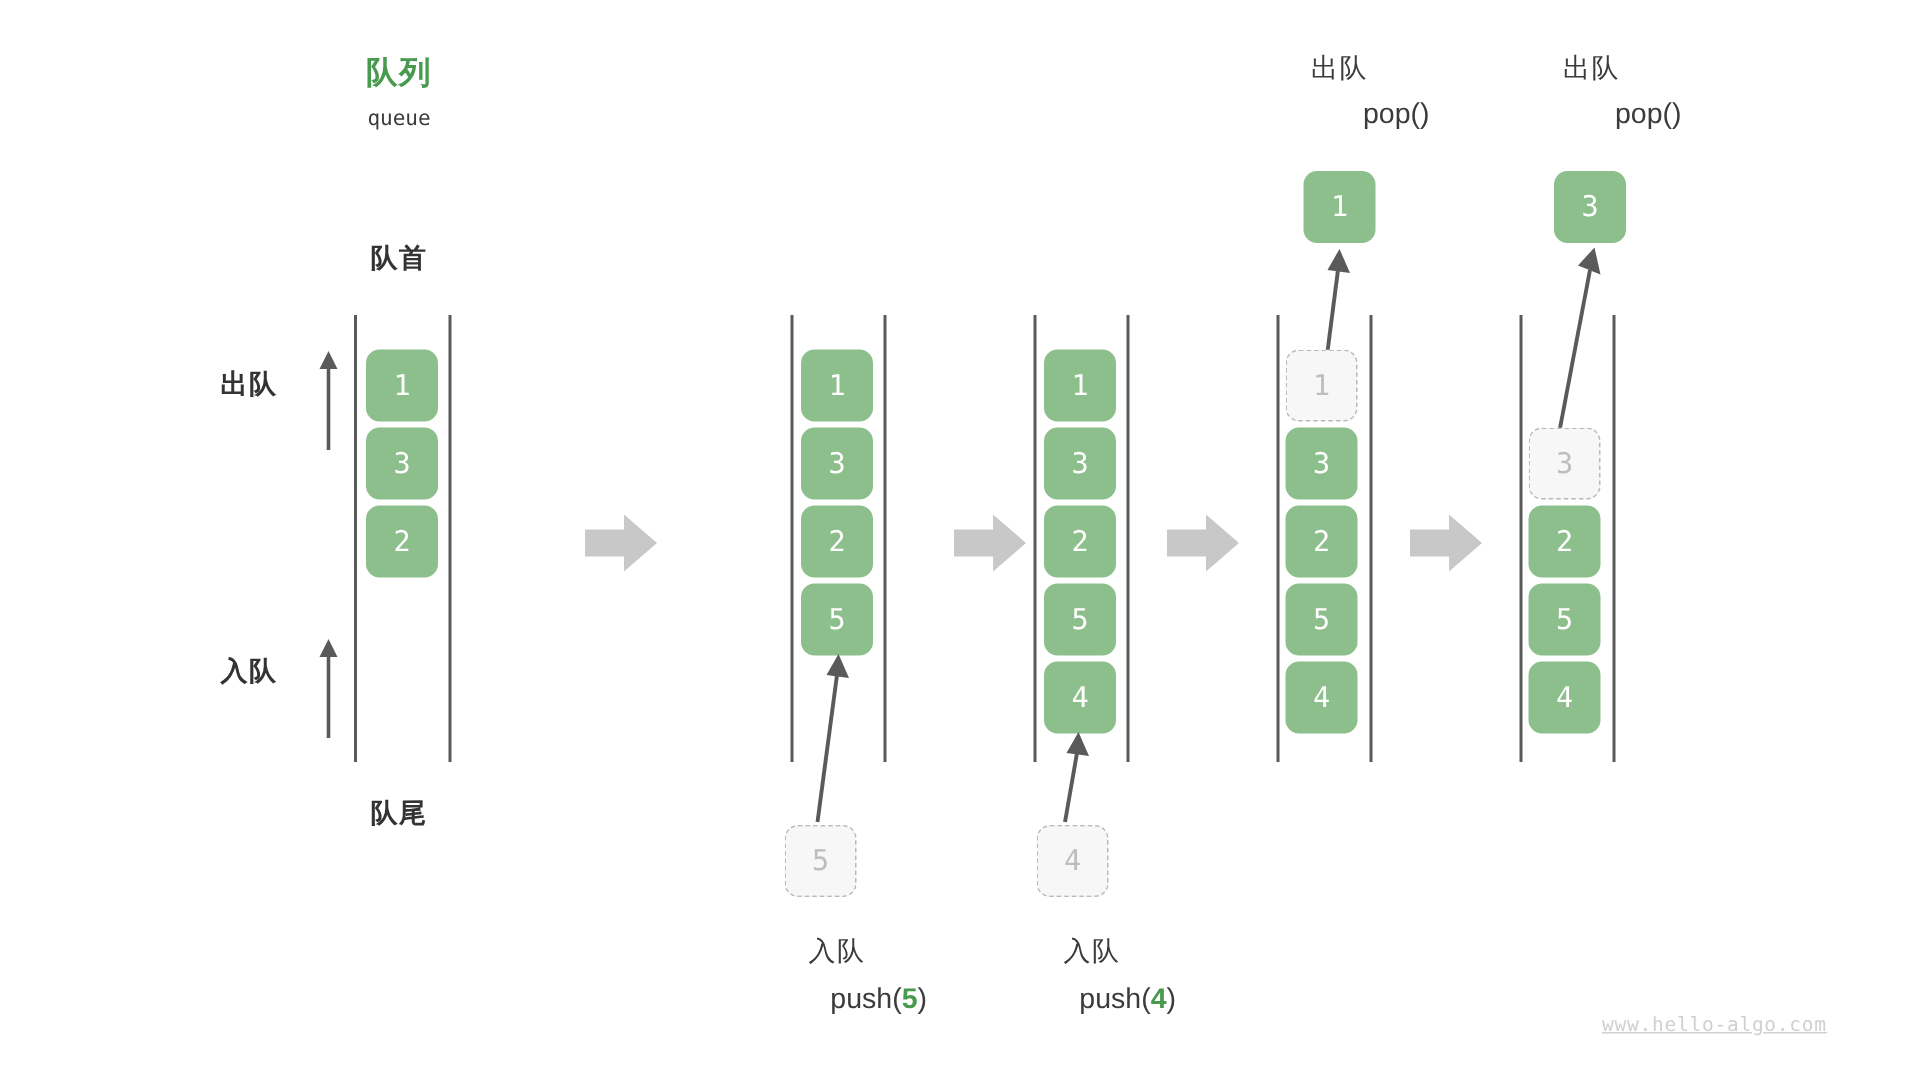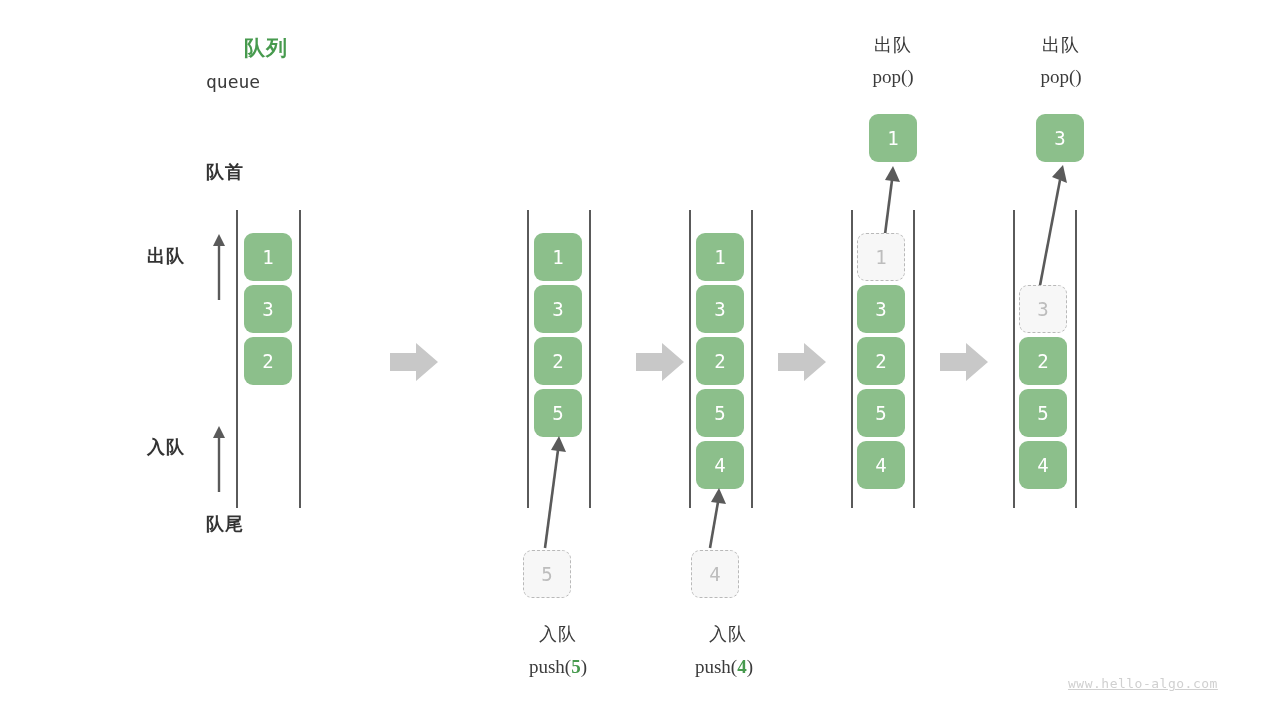--- a/index.html
+++ b/index.html
@@ -27,52 +27,53 @@
   .title-cn {
     font-size: 21px;
     font-weight: bold;
     color: #479a4e;
     text-align: center;
     letter-spacing: 1px;
     white-space: nowrap;
   }
   .title-mono {
     font-family: "DejaVu Sans Mono", "Liberation Mono", monospace;
-    font-size: 18px;
-    color: #3b3b3b;
+    font-size: 14px;
+    color: #3b3b3b;
+    text-align: center;
     white-space: nowrap;
   }
   .head-label {
     font-size: 18px;
     font-weight: bold;
     color: #333333;
-    text-align: left;
+    text-align: center;
     white-space: nowrap;
     letter-spacing: 1px;
     font-family: Liberation Mono, monospace;
   }
   .side-label {
     font-size: 18px;
     font-weight: bold;
     color: #333333;
     white-space: nowrap;
     letter-spacing: 1px;
   }
   .op-cn {
     font-size: 18px;
     color: #3b3b3b;
     text-align: center;
     white-space: nowrap;
     letter-spacing: 1px;
   }
   .op-mono {
-    font-family: Liberation Serif, serif;
+    font-family: Liberation Sans, sans-serif;
     font-size: 19px;
     color: #3b3b3b;
-    text-align: center;
+    text-align: right;
     white-space: nowrap;
   }
   .op-mono .num { color: #479a4e; font-weight: bold; }
   .watermark {
     font-family: "DejaVu Sans Mono", "Liberation Mono", monospace;
     font-size: 13px;
     color: #d0d0d0;
     white-space: nowrap;
     letter-spacing: 0.5px;
     text-decoration: underline;
@@ -114,21 +115,21 @@
 </style>
 </head>
 <body>
 
 <div id="stage">
 
   <div class="abs title-cn" style="left:206px; top:34px; width:120px;">队列</div>
   <div class="abs title-mono" style="left:206px; top:71px; width:120px;">queue</div>
 
   <div class="abs head-label" style="left:206px; top:160px; width:120px;">队首</div>
-  <div class="abs head-label" style="left:206px; top:512px; width:120px;">队尾</div>
+  <div class="abs head-label" style="left:206px; top:530px; width:120px;">队尾</div>
 
   <div class="abs side-label" style="left:147px; top:244px;">出队</div>
   <div class="abs side-label" style="left:147px; top:435px;">入队</div>
 
   <svg class="thin-arrow" style="left:208px; top:232px;" width="22" height="72">
     <line x1="11" y1="68" x2="11" y2="12" stroke="#5a5a5a" stroke-width="2.4"></line>
     <polygon points="11,2 5,14 17,14" fill="#5a5a5a"></polygon>
   </svg>
   <svg class="thin-arrow" style="left:208px; top:424px;" width="22" height="72">
     <line x1="11" y1="68" x2="11" y2="12" stroke="#5a5a5a" stroke-width="2.4"></line>

